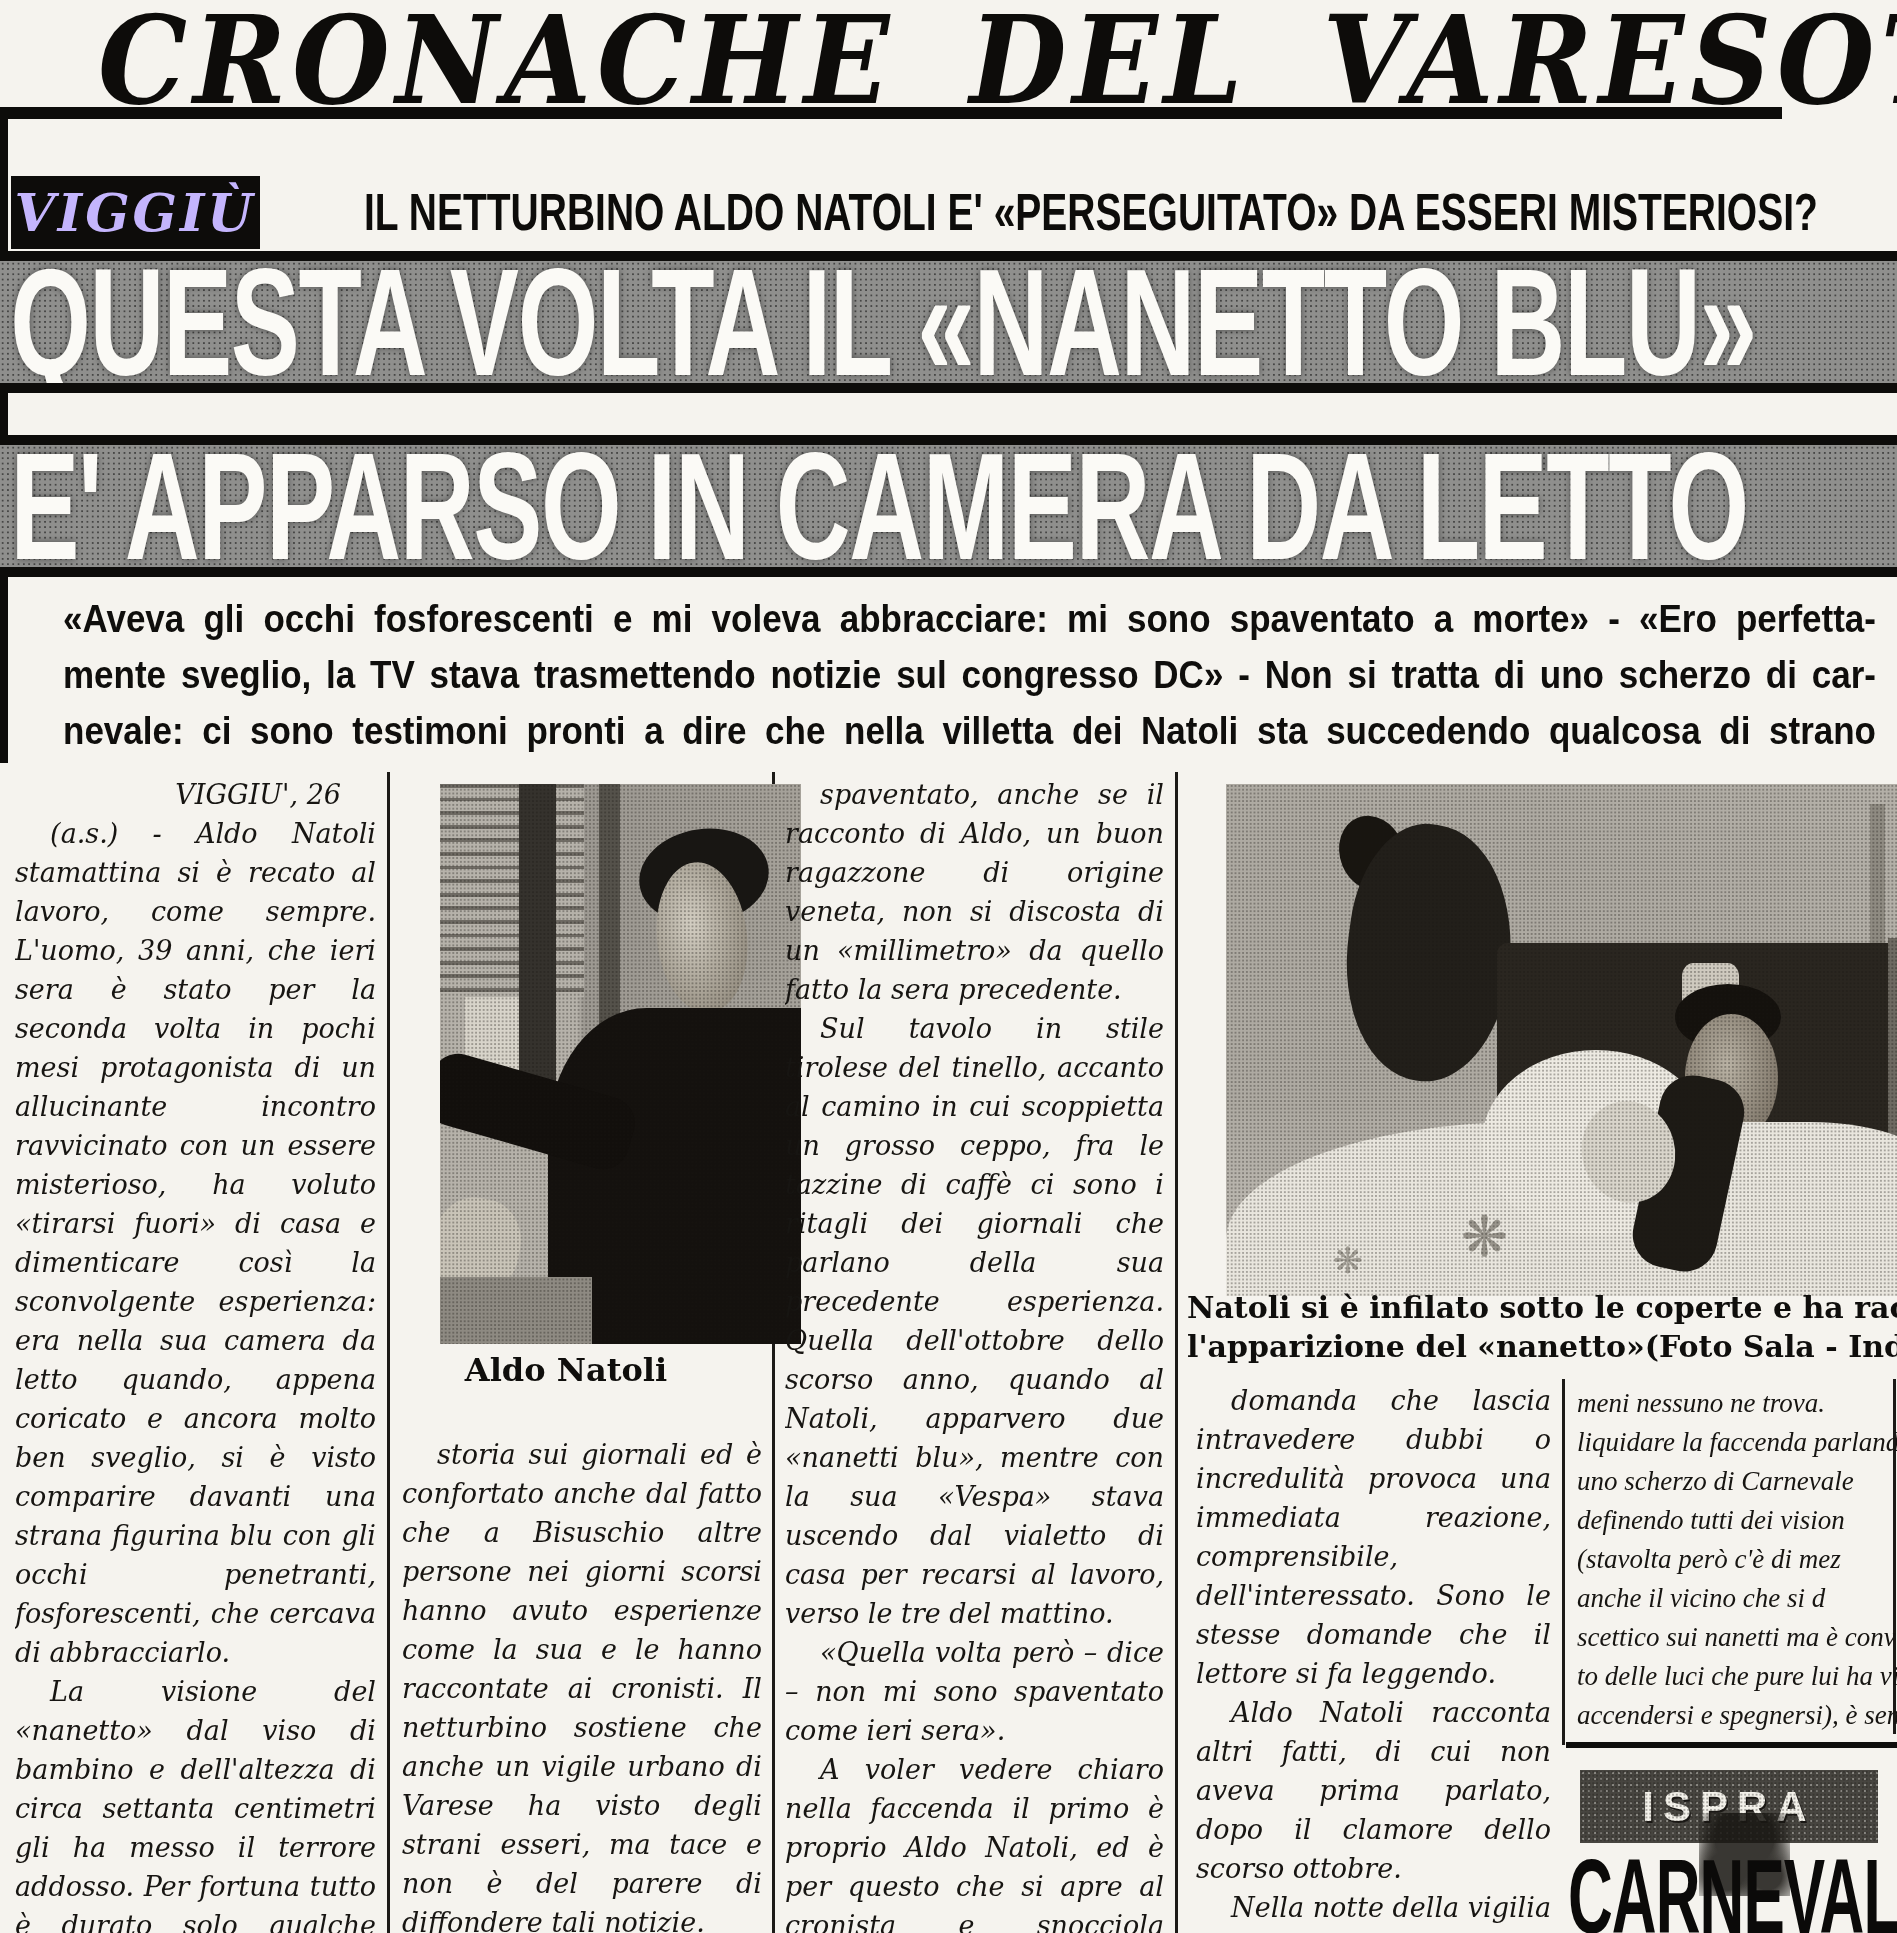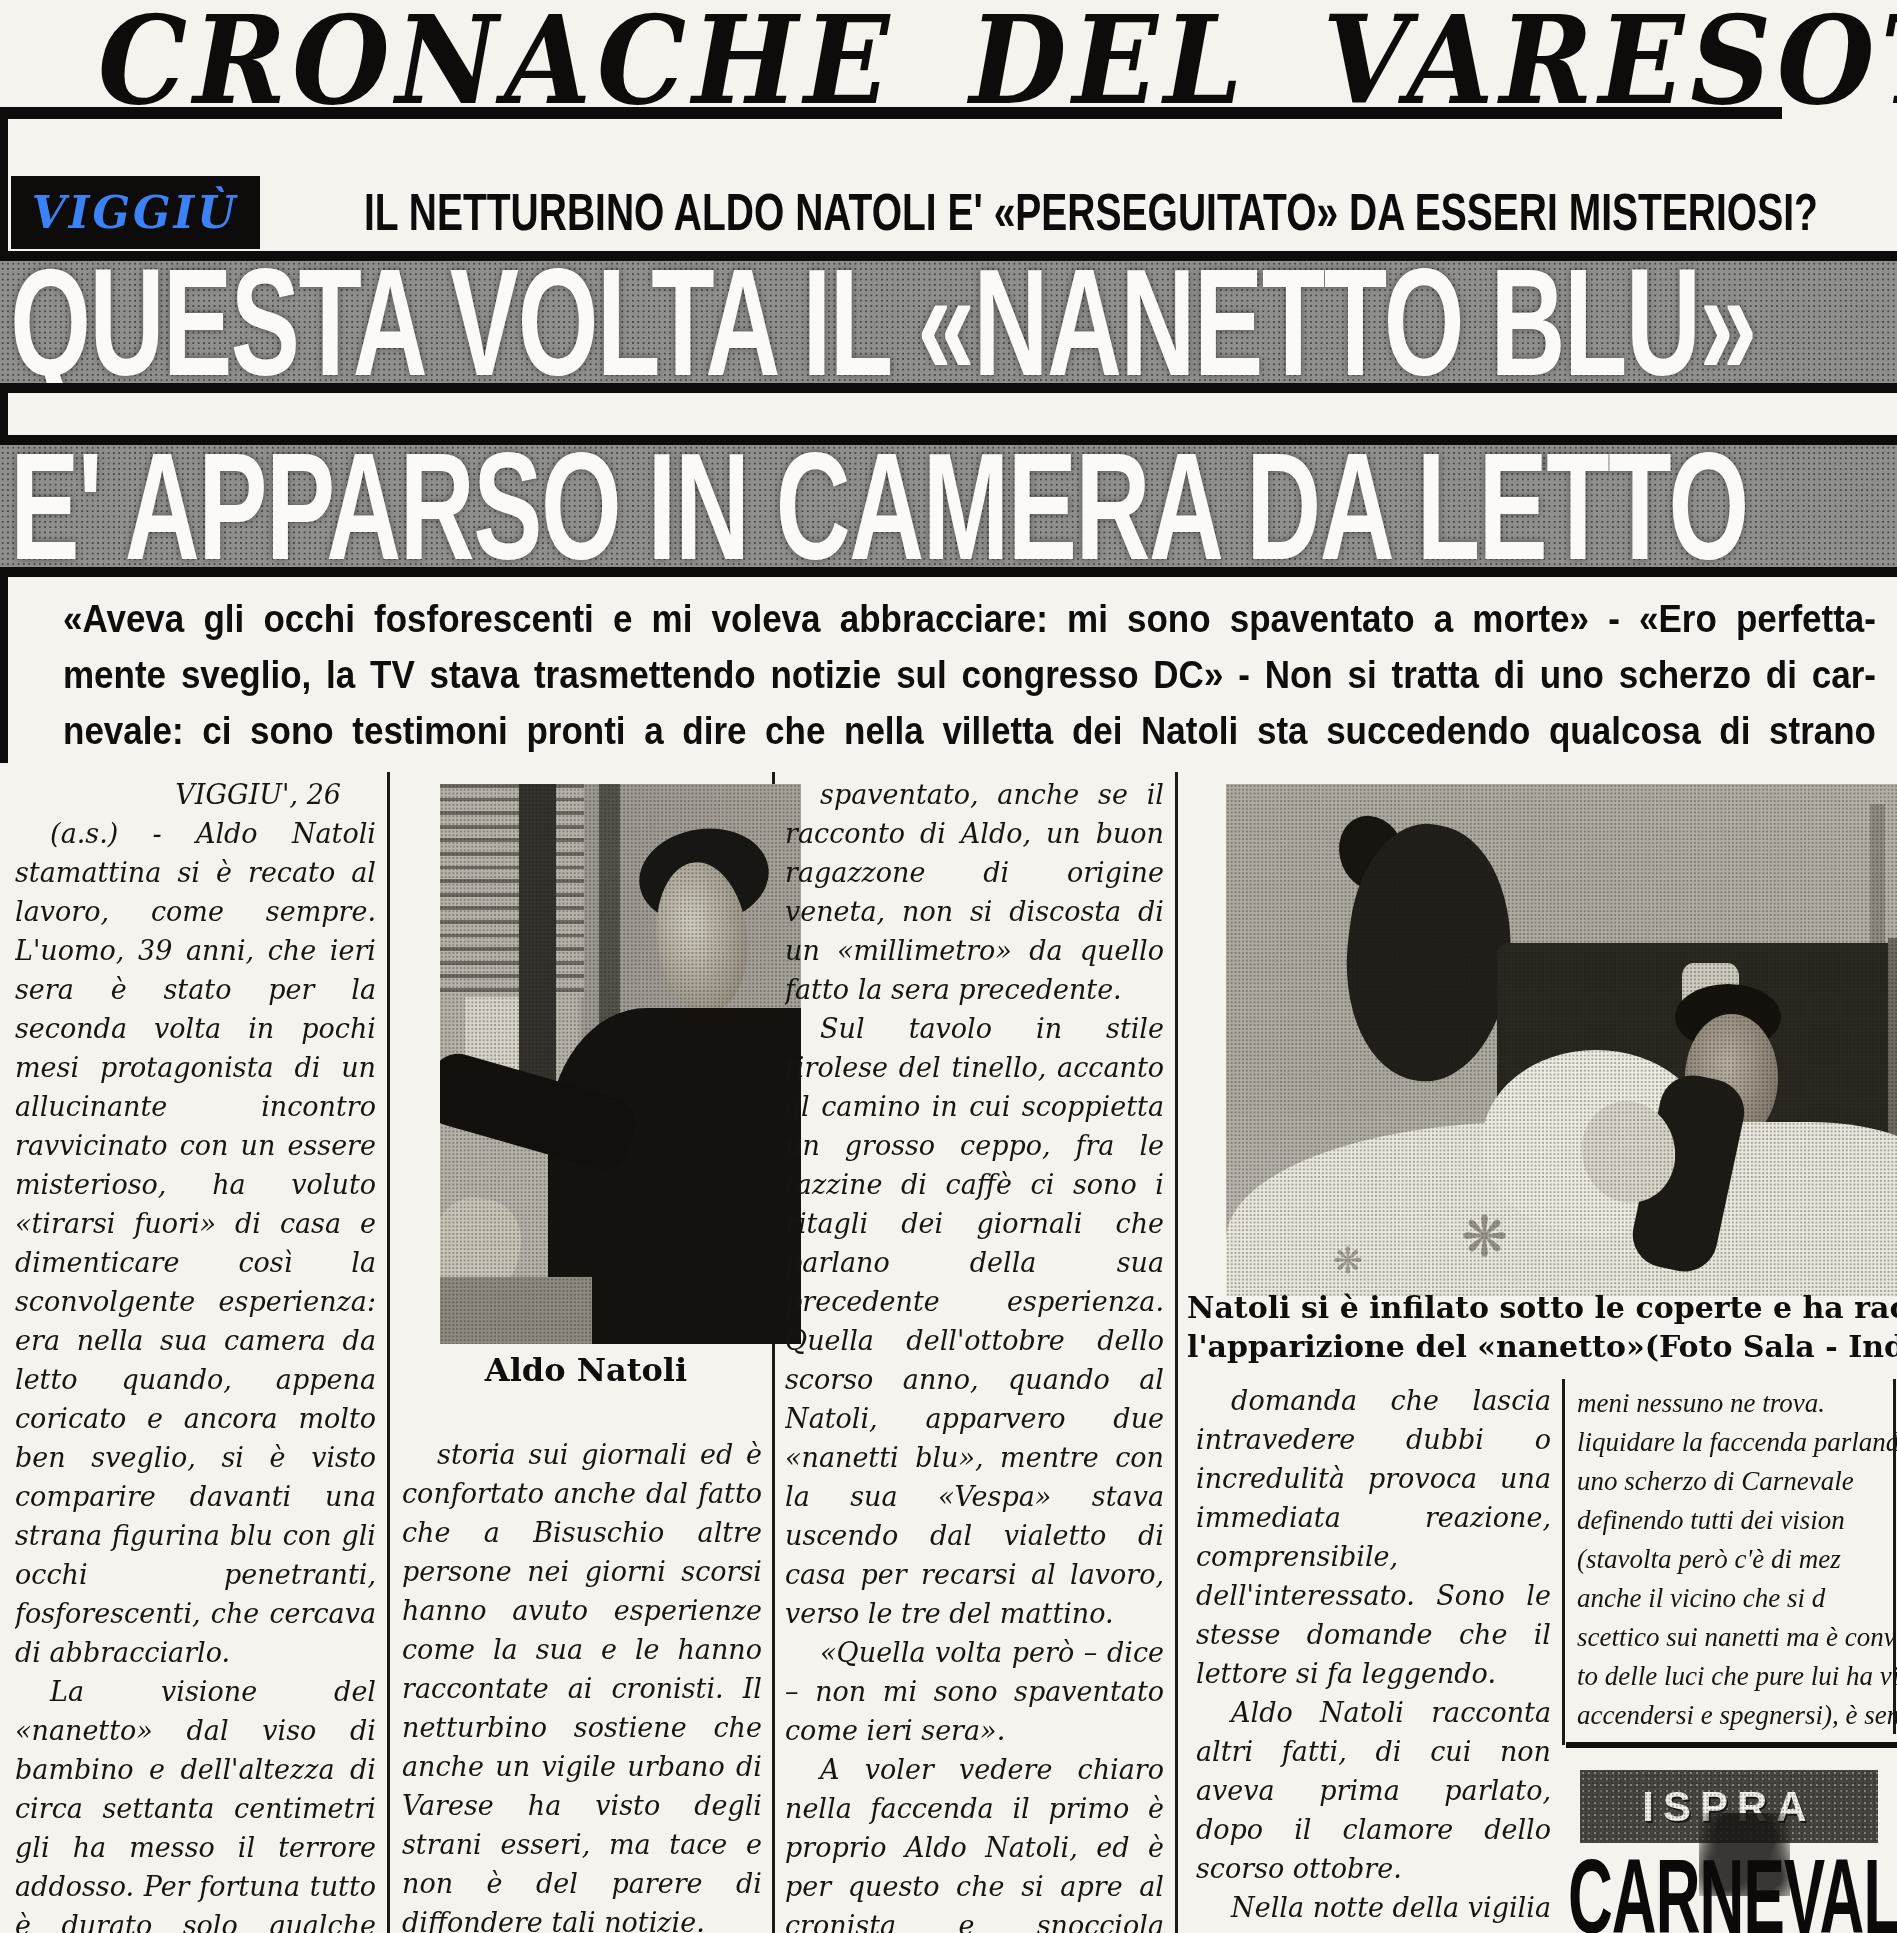--- a/index.html
+++ b/index.html
@@ -11,22 +11,22 @@
   .masthead{position:absolute;left:98px;top:7.6px;width:1707px;height:98px;
     font-family:"DejaVu Serif",serif;font-style:italic;font-weight:bold;
     font-size:112px;line-height:98px;letter-spacing:6px;word-spacing:29px;
     transform:scaleY(1.08);transform-origin:left top;white-space:nowrap;color:#0d0c0a;}
   .masthead-rule{position:absolute;left:0;top:107px;width:1782px;height:12px;background:#0d0c0a;}
   .left-edge-bar{position:absolute;left:0;top:113px;width:7.6px;height:650px;background:#0d0c0a;}
 
   
   .location-box{position:absolute;left:10.6px;top:176px;width:249px;height:73px;background:#0d0c0a;
     display:flex;align-items:center;justify-content:center;}
-  .location-box span{color:#3b82f6;font-family:"DejaVu Serif",serif;font-style:italic;font-weight:bold;
-    font-size:44px;letter-spacing:3px;}
+  .location-box span{color:#c4b5fd;font-family:"DejaVu Serif",serif;font-style:italic;font-weight:bold;
+    font-size:52px;letter-spacing:3px;}
   .kicker{position:absolute;left:364px;top:180px;width:1533px;height:69px;overflow:hidden;
     font-family:"Liberation Sans",sans-serif;font-weight:bold;font-size:39px;line-height:66px;
     white-space:nowrap;transform:scale(1,1.35);transform-origin:left center;color:#0d0c0a;}
 
   
   .banner{position:absolute;left:0;width:1898px;height:122px;overflow:hidden;
     background-color:#8f8f8d;
     background-image:radial-gradient(circle,rgba(10,10,10,.55) 1.1px,transparent 1.3px);
     background-size:5.3px 5.3px;
     border-top:10.6px solid #0d0c0a;border-bottom:10.6px solid #0d0c0a;
@@ -59,21 +59,21 @@
   .col .para{text-indent:1.3em;}
   .col1{left:15px;top:775px;width:361px;height:1159px;}
   .col2{left:402px;top:1435px;width:360px;height:498px;}
   .col3{left:785px;top:775px;width:379px;height:1159px;}
   .col4{left:1196px;top:1381px;width:355px;height:553px;}
   .col5{left:1577px;top:1384px;width:321px;height:355px;white-space:nowrap;text-align:left;font-family:Liberation Serif, serif;}
   .col5 .line{white-space:nowrap;}
   .dateline{text-align:right;padding-right:35px;font-weight:normal;}
 
   
-  .caption1{position:absolute;left:406px;top:1350px;width:360px;
+  .caption1{position:absolute;left:386px;top:1350px;width:360px;
     font-family:"DejaVu Serif",serif;font-weight:bold;font-size:32px;line-height:41px;color:#0f0e0c;}
   .caption1 .c1l1{text-align:center;}
   .caption1 .c1l2{text-align:right;padding-right:6px;}
   .caption2{position:absolute;left:1187px;top:1288px;width:711px;overflow:hidden;
     font-family:"DejaVu Serif",serif;font-weight:bold;font-size:30px;line-height:39px;color:#0f0e0c;}
   .caption2 .c2l1{white-space:nowrap;overflow:hidden;}
   .caption2 .c2l2{display:flex;justify-content:space-between;white-space:nowrap;overflow:hidden;align-items:center;}
 
   
   .photo{position:absolute;overflow:hidden;}

